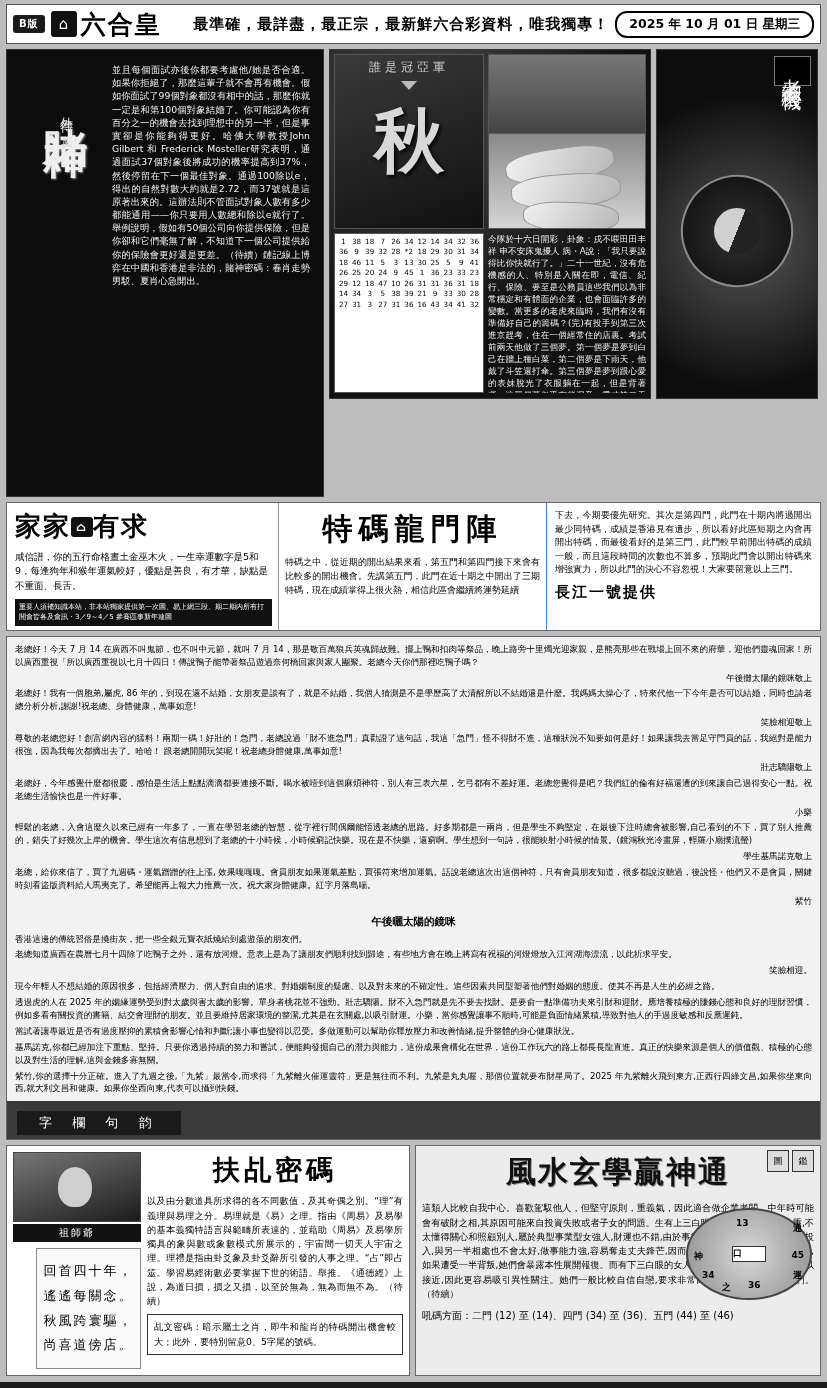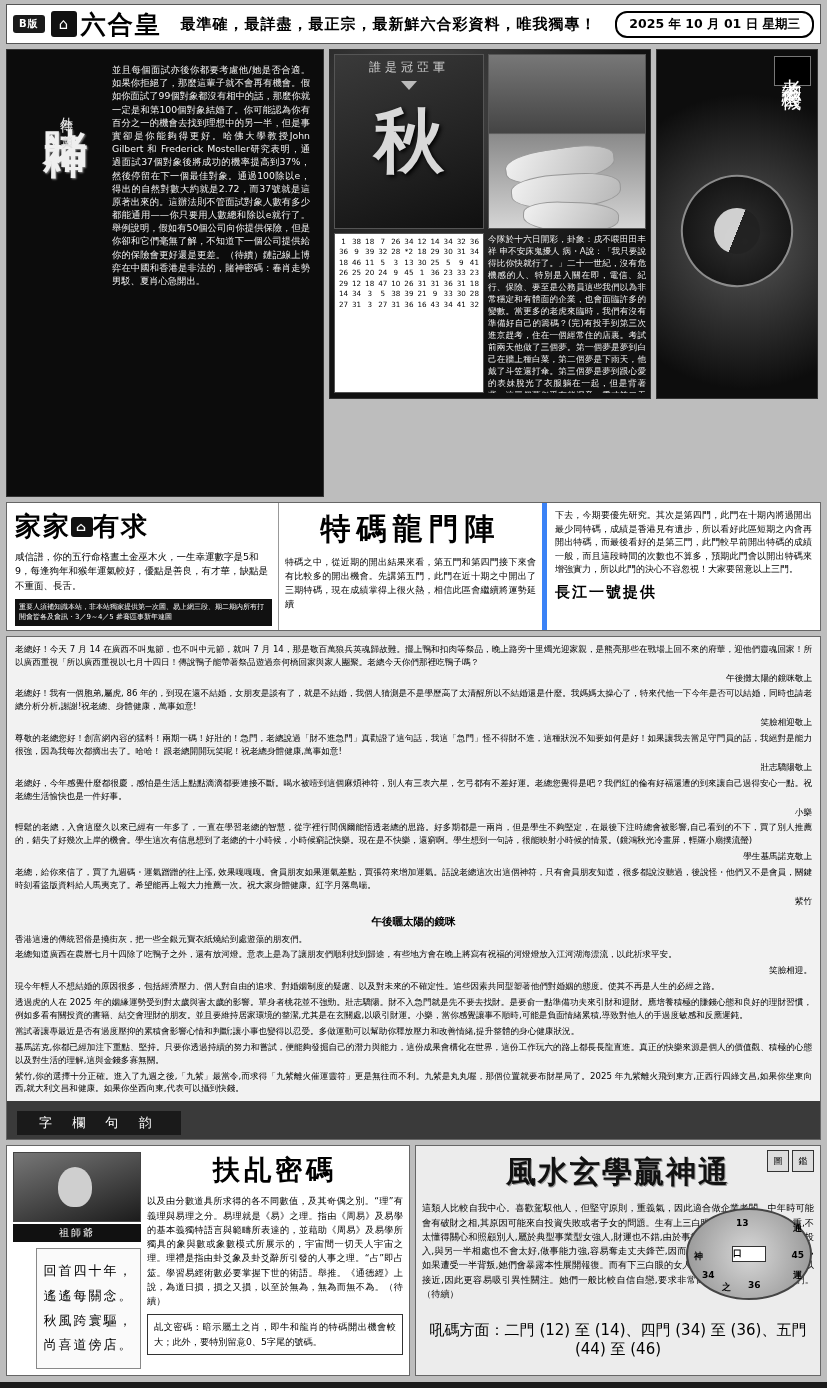--- a/index.html
+++ b/index.html
@@ -37,21 +37,21 @@
   .logo-icon {
     width: 26px; height: 26px; background: #111; color:#fff;
     display:flex; align-items:center; justify-content:center;
     font-size: 15px; border-radius: 3px;
   }
   .logo-text {
     font-family: "DejaVu Serif", serif;
     font-size: 25px; font-weight: bold; letter-spacing: 2px;
   }
   .masthead-slogan {
-    flex: 1; text-align: center;
+    flex: 1; text-align: right;
     font-size: 15px; font-weight: bold; letter-spacing: 1px;
     font-family: "DejaVu Serif", serif;
   }
   .date-box {
     border: 2px solid #000; border-radius: 12px;
     padding: 3px 12px; font-size: 12.5px; font-weight: bold;
     white-space: nowrap; background:#fff;
   }
 
   
@@ -180,21 +180,21 @@
     font-family:"DejaVu Serif", serif; font-size: 26px; font-weight:bold;
     letter-spacing: 2px; display:flex; align-items:center; 
   }
   .house-icon { width:22px;height:20px;background:#111;color:#fff;font-size:12px;
     display:flex;align-items:center;justify-content:center;border-radius:3px;}
   .s2-left-sub { font-size: 9.5px; margin-top:6px; line-height:1.5; }
   .s2-left-strip {
     margin-top:6px; background:#111; color:#fff; font-size: 7px;
     padding:3px 4px; line-height:1.5;
   }
-  .s2-mid { width: 268px; padding: 6px; border-right:5px solid #3b82f6; text-align:center;}
+  .s2-mid { width: 268px; padding: 6px; border-right:1px solid #3b82f6; text-align:center;}
   .s2-mid-title {
     font-family:"DejaVu Serif", serif; font-size: 30px; font-weight:bold;
     letter-spacing: 6px;
   }
   .s2-mid-body { font-size: 9px; line-height:1.55; text-align:justify; margin-top:6px; }
   .s2-right { flex:1; padding: 6px 8px; }
   .s2-right-body { font-size: 9px; line-height:1.5; text-align:justify; }
   .s2-right-foot { display:flex; align-items:flex-end; gap:8px; margin-top:6px;}
   .s2-provider { font-family:"DejaVu Serif", serif; font-size: 15px; font-weight:bold; letter-spacing:2px;}
   .s2-box { border:1px solid #333; font-size: 7px; padding:2px 4px; line-height:1.5;}
@@ -251,21 +251,21 @@
     margin-top:6px; border:1px solid #333; padding:5px 6px; font-size: 9.2px;
     line-height:1.55; text-align:justify;
   }
 
   .fs-title {
     font-family:"DejaVu Serif", serif; font-size: 30px; font-weight:bold;
     letter-spacing: 2px; text-align:center; color:#111;
     text-shadow: 1px 1px 0 #999;
   }
   .fs-body { font-size: 9.2px; line-height:1.55; text-align:justify; margin-top:8px;}
-  .fs-foot { font-size: 15px; margin-top:20px;text-align:center; }
+  .fs-foot { font-size: 10px; margin-top:8px; }
   .dial {
     position:absolute; right: 8px; top: 62px;
     width: 126px; height: 92px; border-radius: 50%;
     border: 2px solid #444;
     background: radial-gradient(circle,#d8d8d8,#8e8e8e);
     font-size: 9px;
   }
   .dial span { position:absolute; font-weight:bold; }
   .dial .d-c { left:50%; top:50%; transform:translate(-50%,-50%); width:34px;height:16px;
                background:#fff; border:1px solid #333; }

